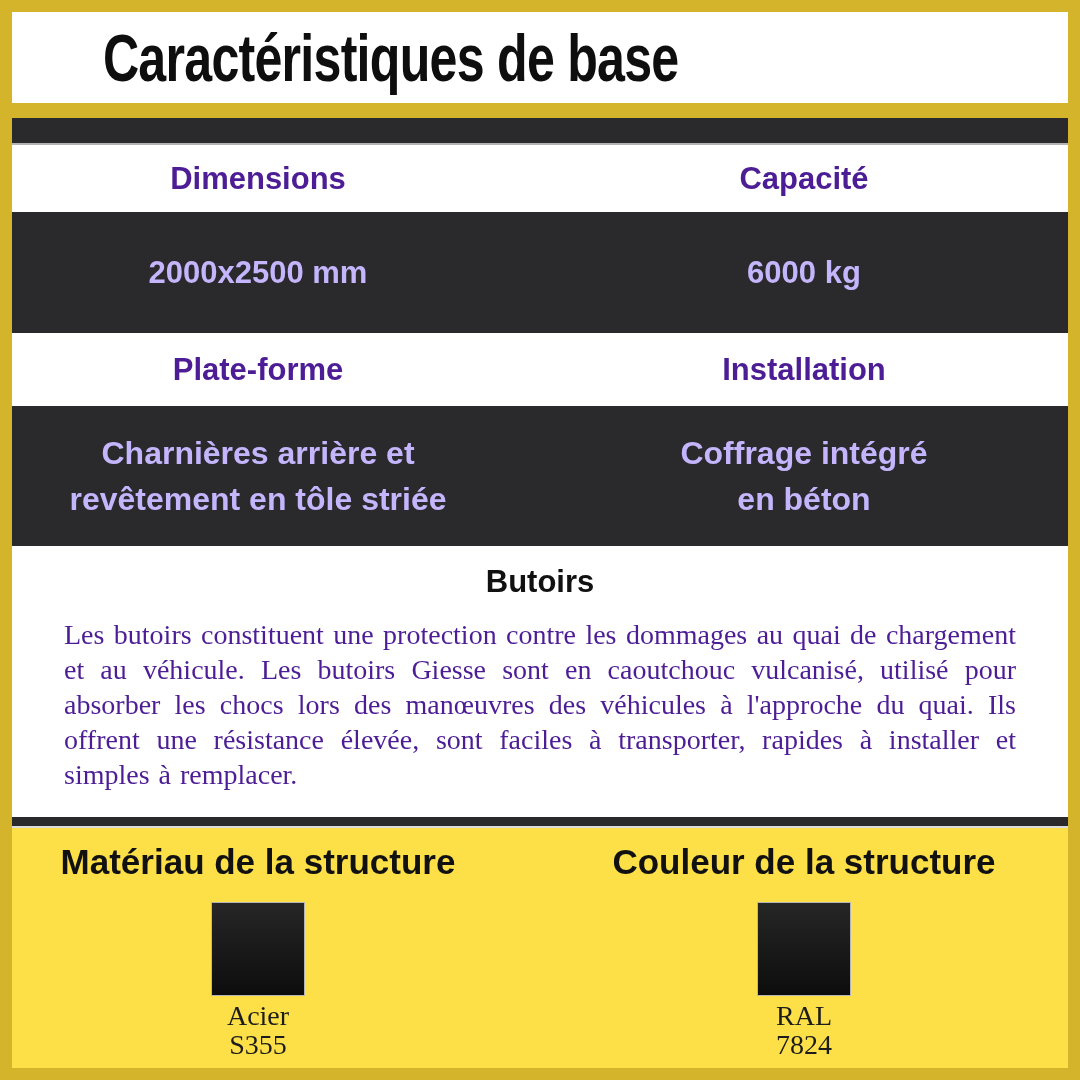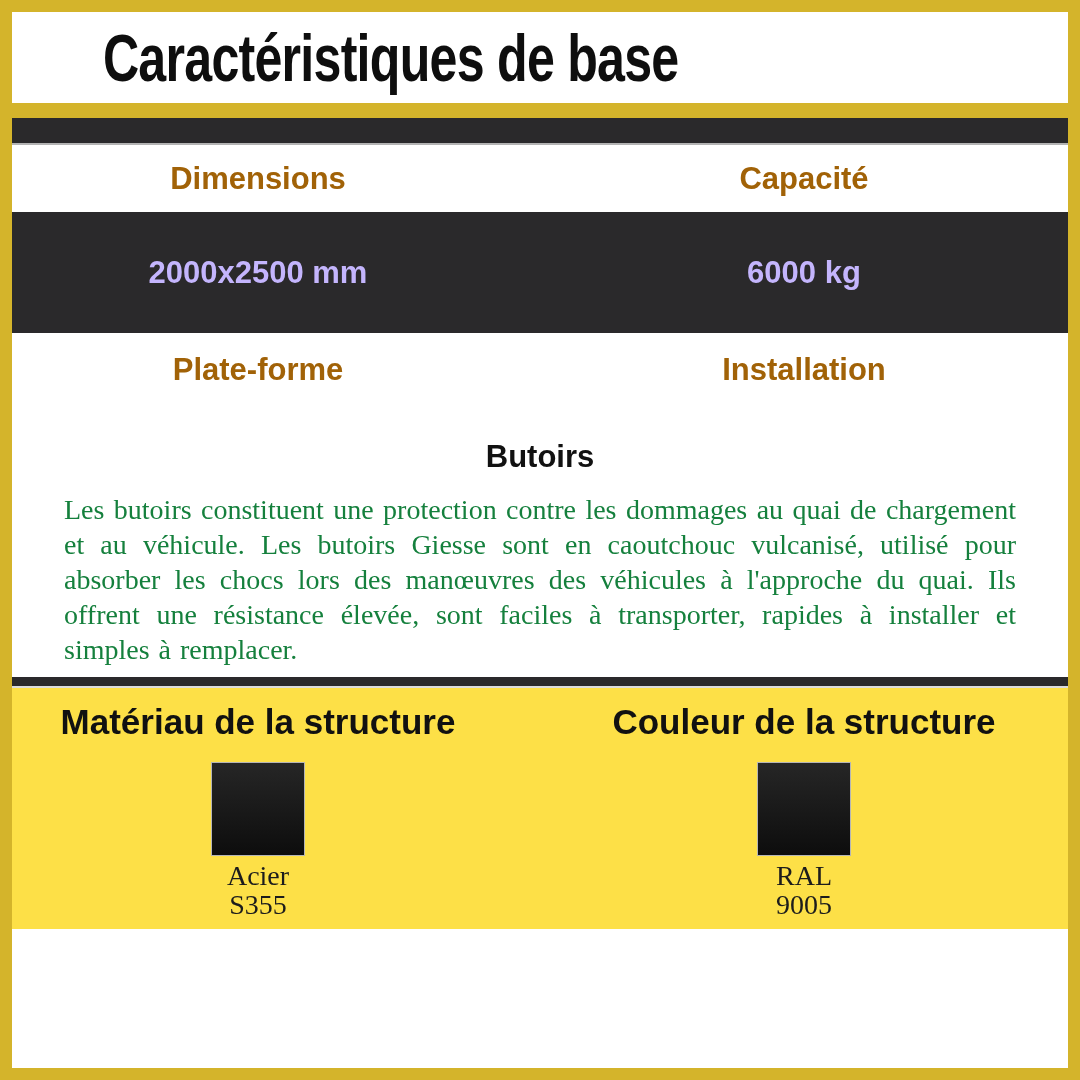--- a/index.html
+++ b/index.html
@@ -39,42 +39,42 @@
 
   .row { display: flex; }
   .cell {
     width: 50%;
     display: flex; flex-direction: column;
     align-items: center; justify-content: center;
     text-align: center;
   }
   .nudge-left { transform: translateX(-18px); }
 
-  .row-head { color: #a16207; font-weight: bold; font-size: 31px; background: #ffffff; }
+  .row-head { color: #4c1d95; font-weight: bold; font-size: 31px; background: #ffffff; }
   .rh1 { height: 67px; }
   .rh2 { height: 73px; }
 
   .row-dark { background: #2a292b; color: #c4b5fd; font-weight: bold; }
   .rd1 { height: 121px; font-size: 31px; }
   .rd2 { height: 140px; font-size: 32px; line-height: 46px; }
 
   
-  .butoirs { height: 271px; box-sizing: border-box; padding-top: 33px; background: #ffffff; }
+  .butoirs { height: 271px; box-sizing: border-box; padding-top: 18px; background: #ffffff; }
   .butoirs-heading {
     text-align: center;
     font-weight: bold; font-size: 31px; color: #111111;
   }
   .butoirs-text {
     width: 952px;
     margin: 17px auto 0;
     text-align: justify;
     font-family: "Liberation Serif", serif;
     font-size: 28px;
     line-height: 35px;
-    color: #15803d;
+    color: #4c1d95;
     word-spacing: 2px;
   }
   
   .bottom { height: 241px; display: flex; background: #fde047; }
   .bcol { width: 50%; display: flex; flex-direction: column; align-items: center; }
   .bhead { margin-top: 14px; font-weight: bold; font-size: 35px; color: #111111; }
   .swatch {
     width: 94px; height: 94px;
     margin-top: 20px;
     border: 1px solid #b5b5b5;
@@ -111,20 +111,30 @@
     <div class="row row-dark rd1">
       <div class="cell nudge-left">2000x2500 mm</div>
       <div class="cell">6000 kg</div>
     </div>
 
     <div class="row row-head rh2">
       <div class="cell nudge-left">Plate-forme</div>
       <div class="cell">Installation</div>
     </div>
 
+    <div class="row row-dark rd2">
+      <div class="cell nudge-left">
+        <div>Charnières arrière et</div>
+        <div>revêtement en tôle striée</div>
+      </div>
+      <div class="cell">
+        <div>Coffrage intégré</div>
+        <div>en béton</div>
+      </div>
+    </div>
 
     <div class="butoirs">
       <div class="butoirs-heading">Butoirs</div>
       <p class="butoirs-text">Les butoirs constituent une protection contre les dommages au quai de chargement et au véhicule. Les butoirs Giesse sont en caoutchouc vulcanisé, utilisé pour absorber les chocs lors des manœuvres des véhicules à l'approche du quai. Ils offrent une résistance élevée, sont faciles à transporter, rapides à installer et simples à remplacer.</p>
     </div>
 
     <div class="bar bar-mid"></div>
 
     <div class="bottom">
 
@@ -135,19 +145,19 @@
           <div>Acier</div>
           <div>S355</div>
         </div>
       </div>
 
       <div class="bcol">
         <div class="bhead">Couleur de la structure</div>
         <div class="swatch" style="background-color: rgb(16, 16, 16);"></div>
         <div class="slabel">
           <div>RAL</div>
-          <div>9005</div>
+          <div>7824</div>
         </div>
       </div>
 
     </div>
   </div>
 </div>
 
 </body></html>

